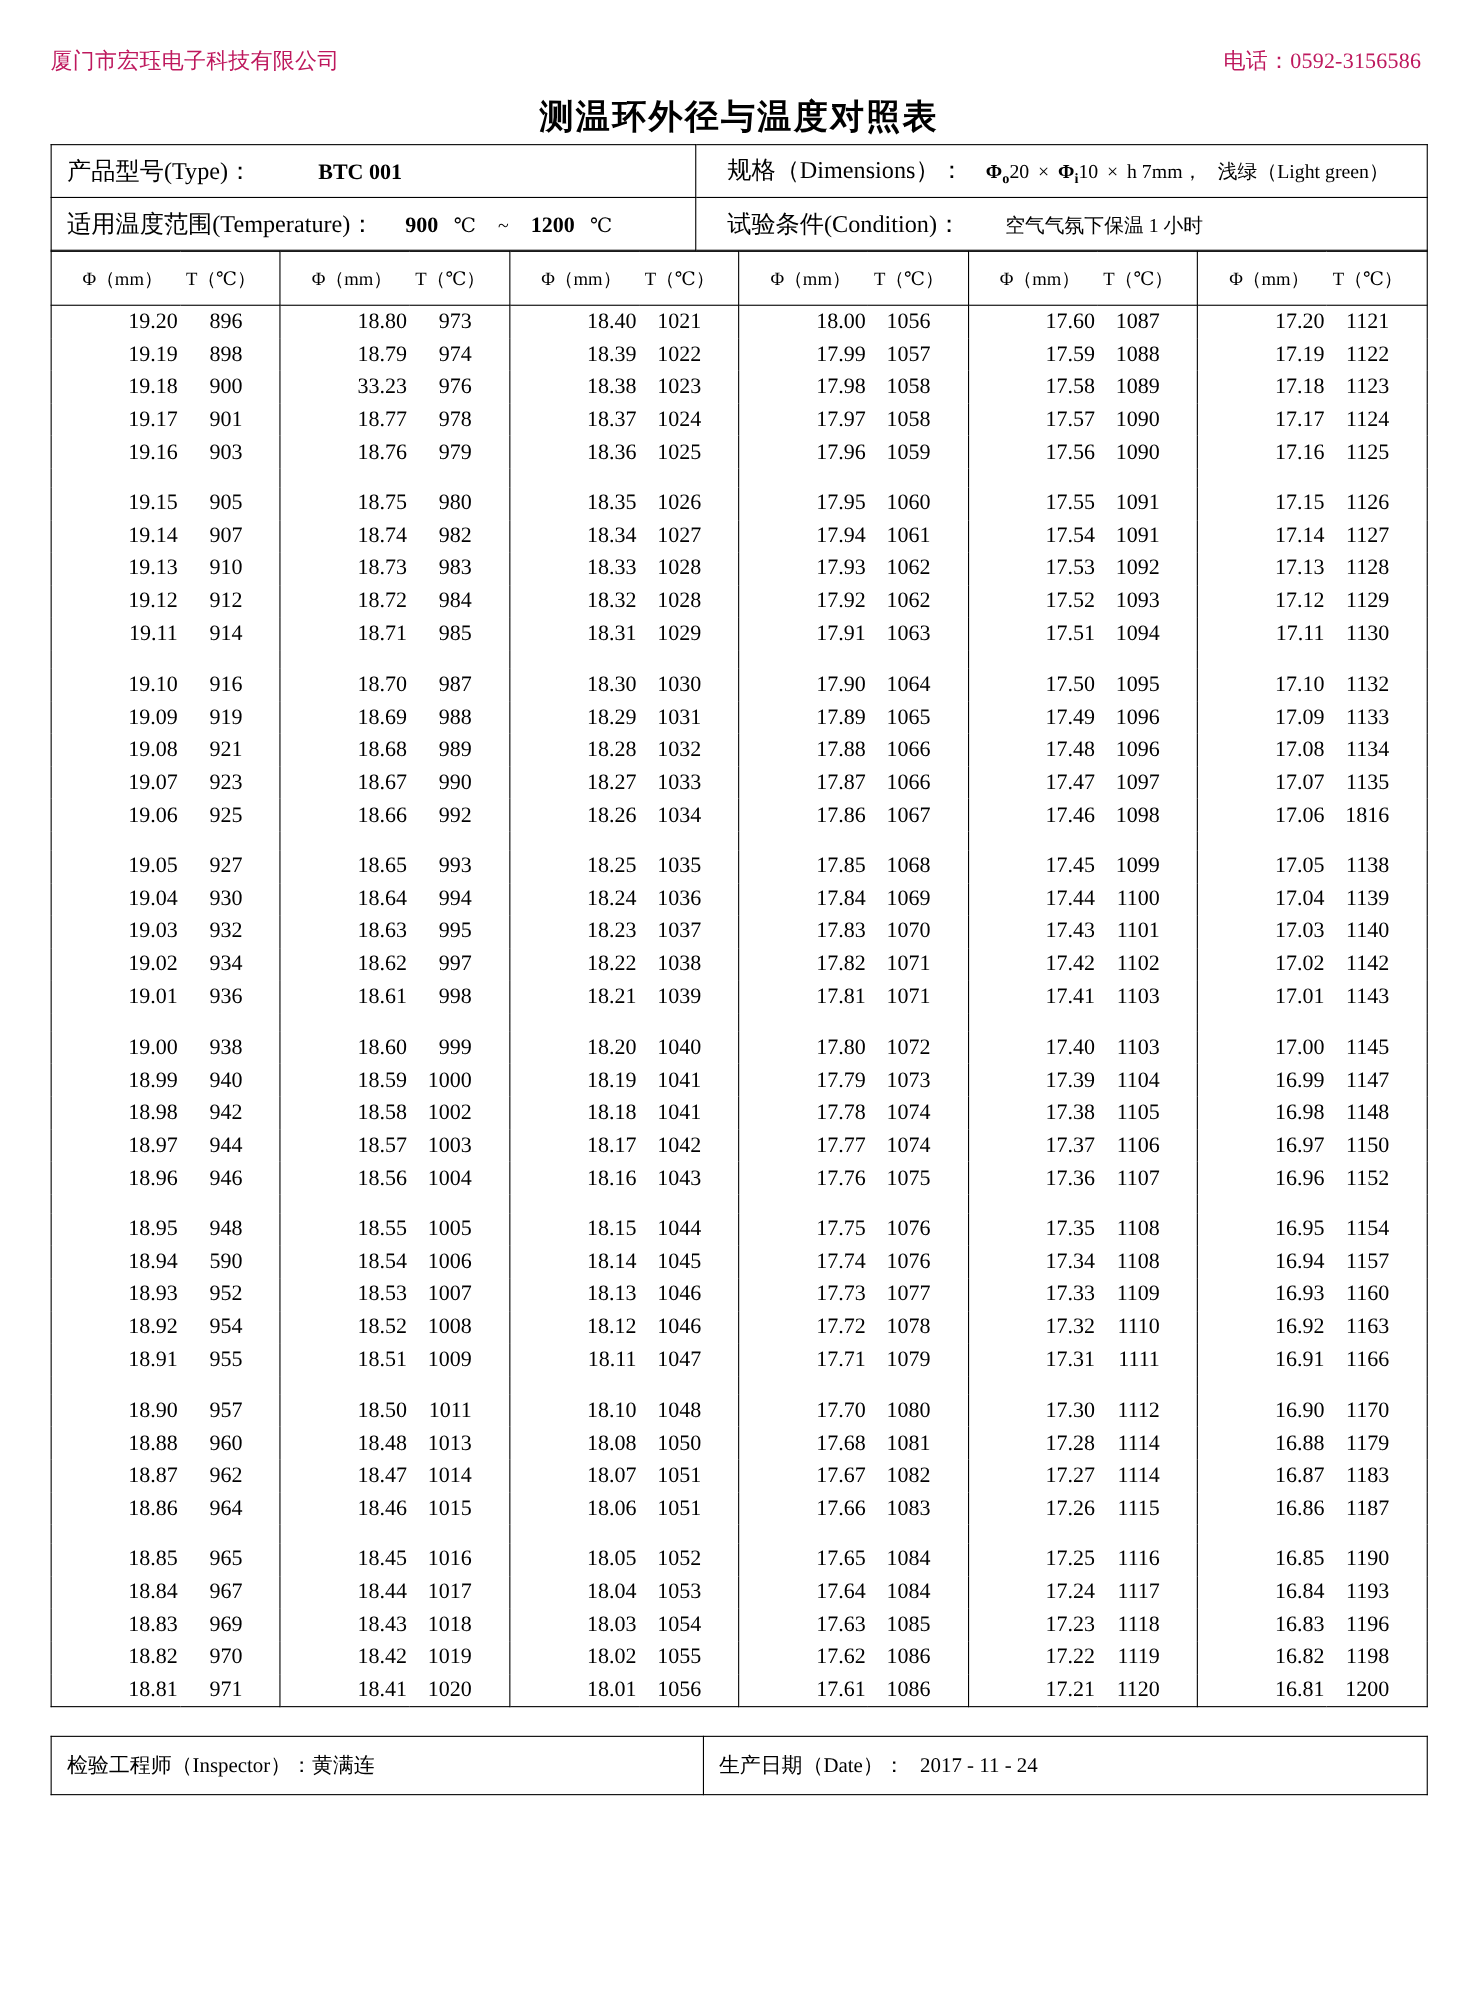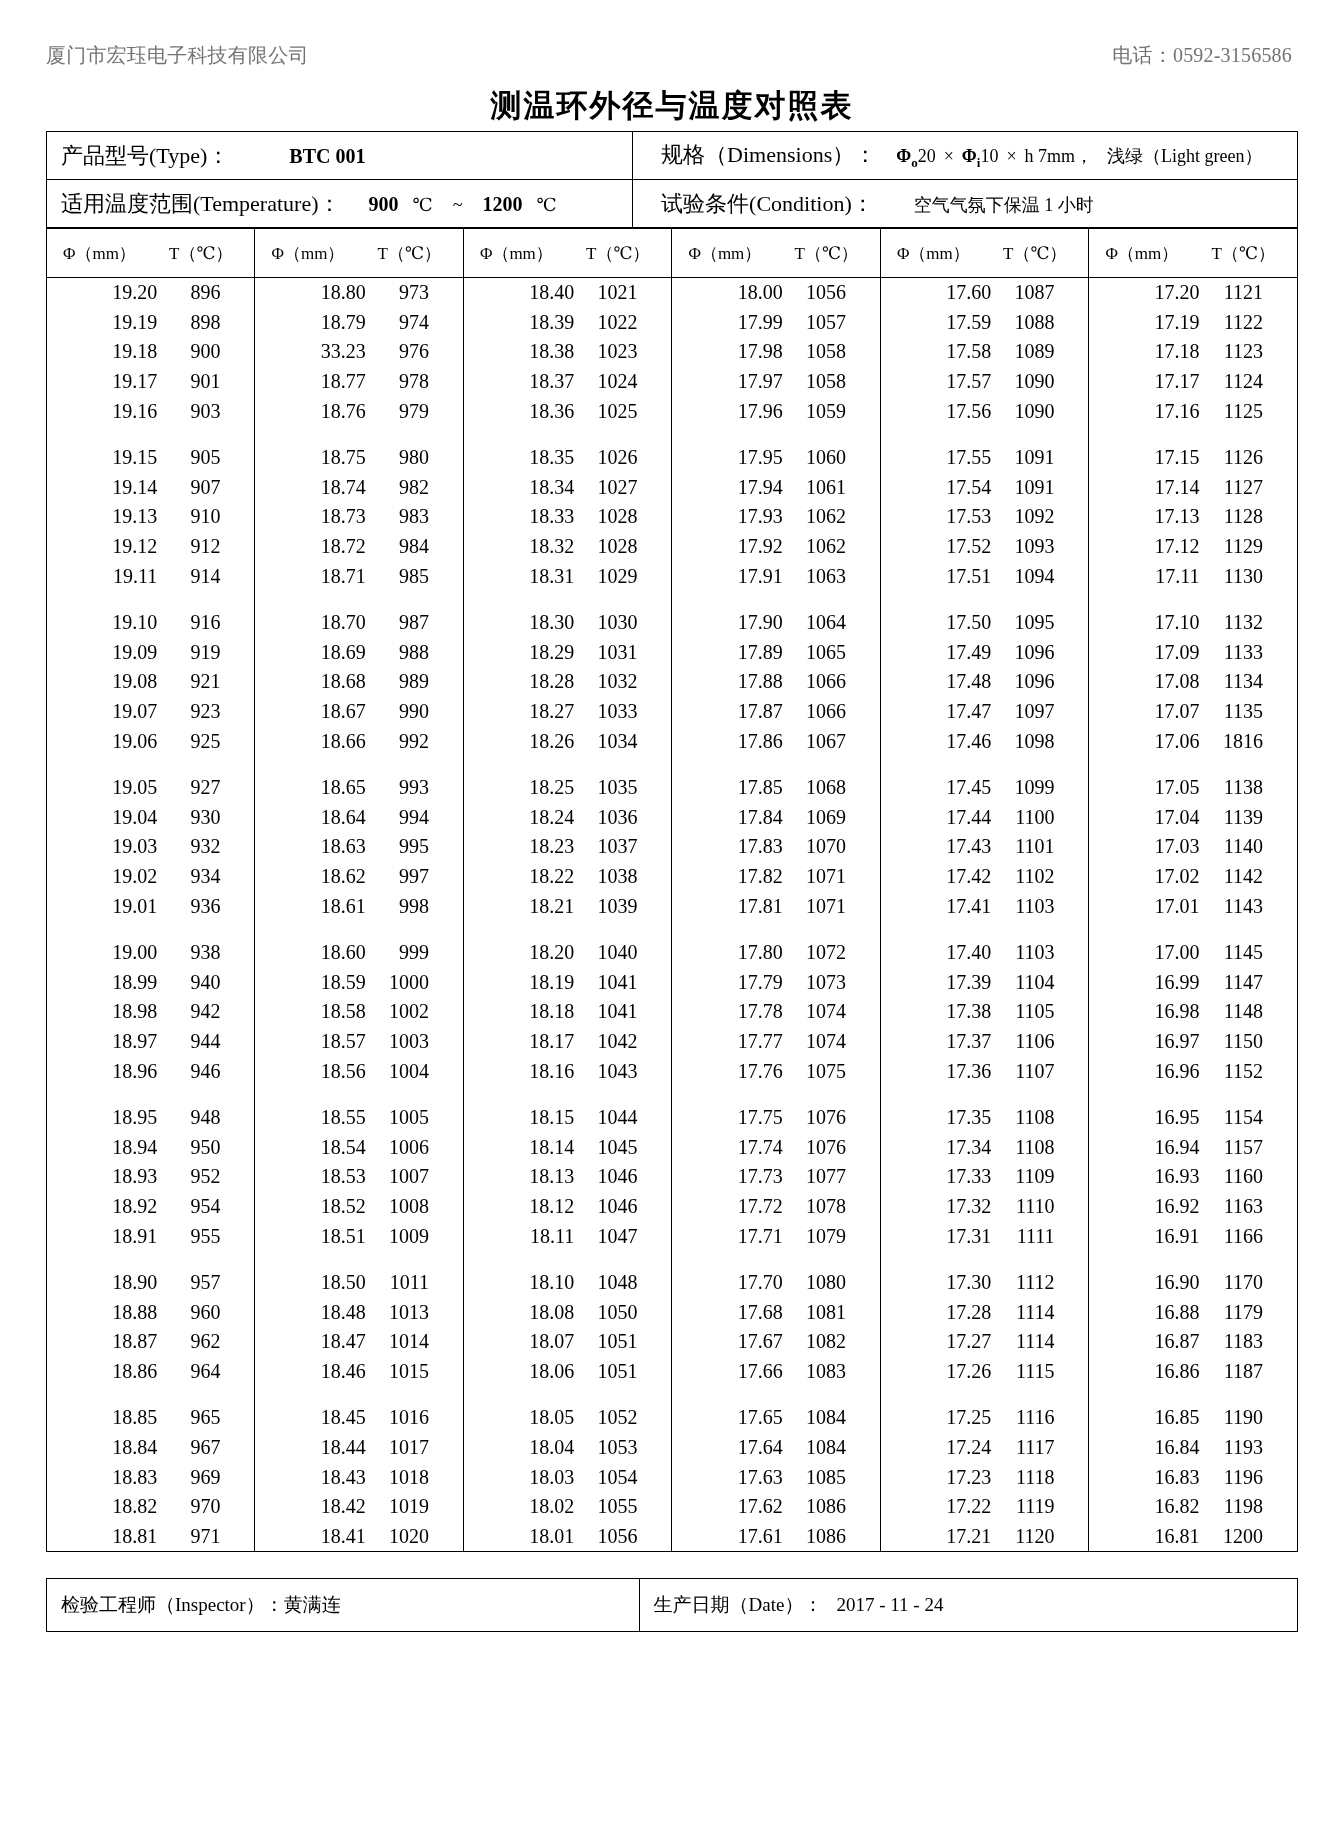--- a/index.html
+++ b/index.html
@@ -22,21 +22,21 @@
     padding: 0 46px;
     position: relative;
   }
   
   .topbar {
     display: flex;
     justify-content: space-between;
     align-items: baseline;
     padding-top: 42px;
     font-size: 20px;
-    color: #737373;
+    color: #be185d;
     font-family: "Liberation Sans", "DejaVu Sans", sans-serif;
     letter-spacing: 0.2px;
   }
   .topbar .company { font-weight: 500; }
   .topbar .phone {
     font-weight: 500;
     padding-right: 6px;
   }
   .topbar .phone .num {
     font-family: "Liberation Serif", "DejaVu Serif", serif;
@@ -87,21 +87,21 @@
   table.data th {
     border-left: 1px solid #000;
     border-right: 1px solid #000;
     border-bottom: 1px solid #000;
     border-top: 1px solid #000;
     height: 46px;
     font-weight: normal;
     font-size: 17px;
     text-align: center;
   }
-  table.data th.h-phi { width: 9.4%; text-align: left; padding-left: 16px;}
+  table.data th.h-phi { width: 9.4%; text-align: left; padding-left: 28px;}
   table.data th.h-t   { width: 7.3%; text-align: right; padding-right: 22px;}
   table.data td {
     font-size: 20px;
     height: 29.6px;
     padding: 0;
   }
   table.data td.phi {
     text-align: right;
     padding-right: 2px;
   }
@@ -610,21 +610,21 @@
           <td class="tmp grp-r">1044</td>
           <td class="phi grp-l">17.75</td>
           <td class="tmp grp-r">1076</td>
           <td class="phi grp-l">17.35</td>
           <td class="tmp grp-r">1108</td>
           <td class="phi grp-l">16.95</td>
           <td class="tmp grp-r">1154</td>
         </tr>
         <tr>
           <td class="phi grp-l">18.94</td>
-          <td class="tmp grp-r">950</td>
+          <td class="tmp grp-r">590</td>
           <td class="phi grp-l">18.54</td>
           <td class="tmp grp-r">1006</td>
           <td class="phi grp-l">18.14</td>
           <td class="tmp grp-r">1045</td>
           <td class="phi grp-l">17.74</td>
           <td class="tmp grp-r">1076</td>
           <td class="phi grp-l">17.34</td>
           <td class="tmp grp-r">1108</td>
           <td class="phi grp-l">16.94</td>
           <td class="tmp grp-r">1157</td>

